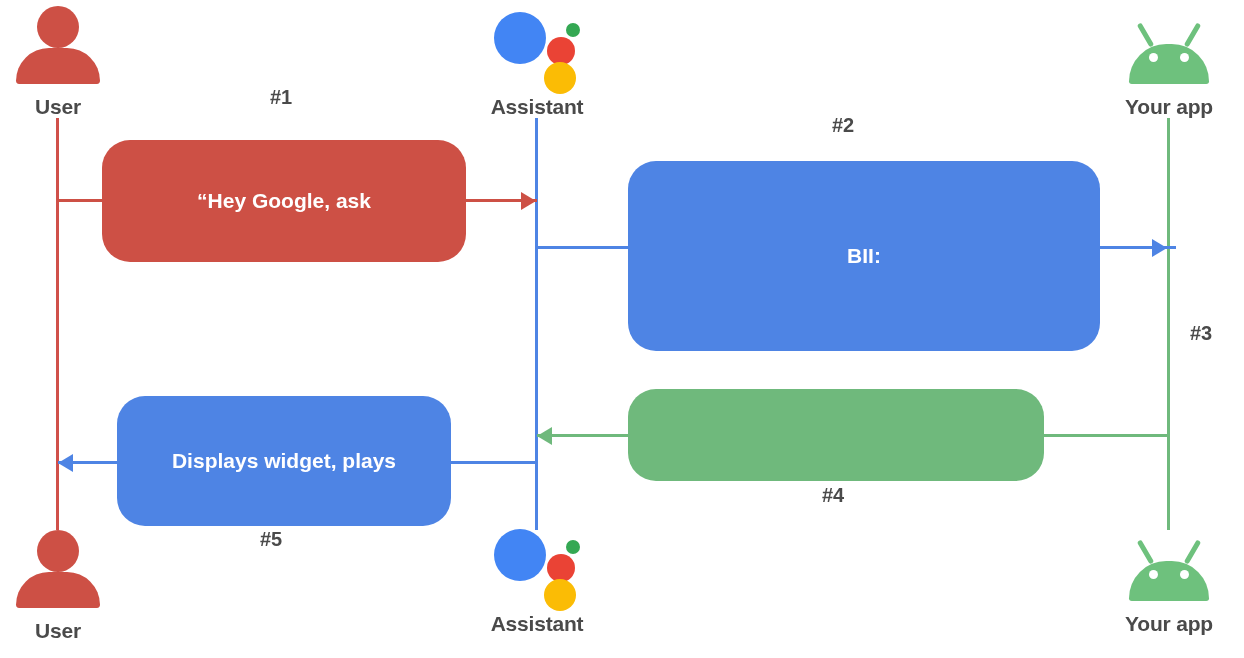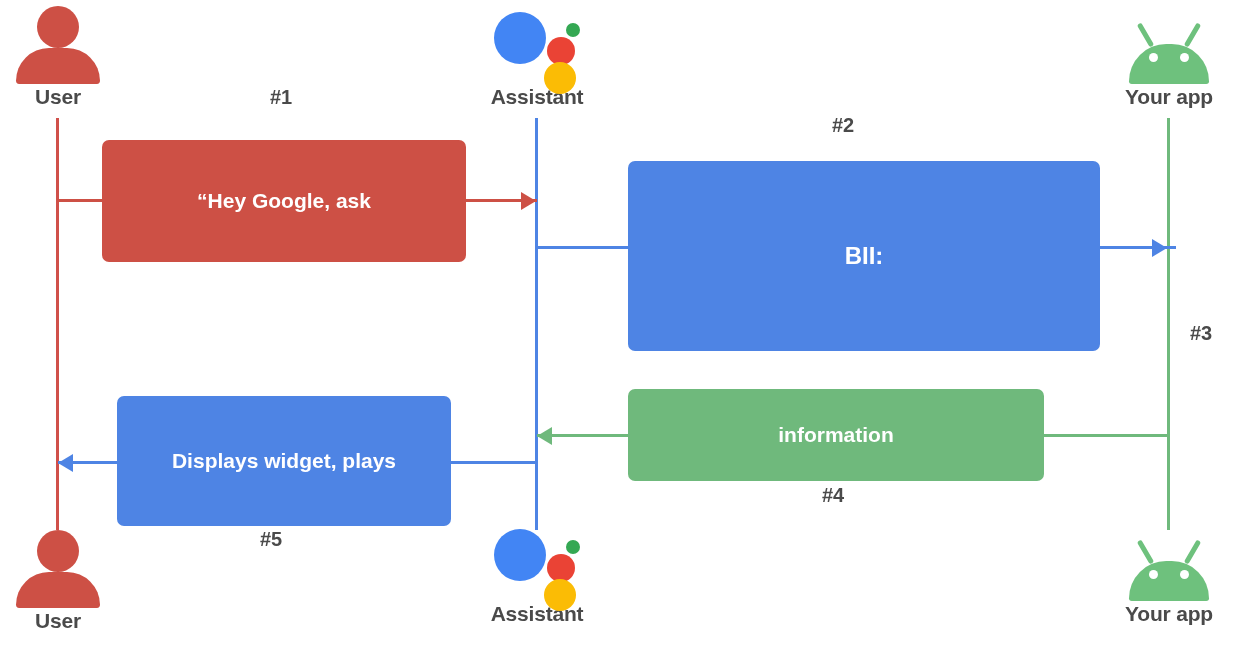--- a/index.html
+++ b/index.html
@@ -32,21 +32,21 @@
   .actor {
     position: absolute;
     text-align: center;
   }
   .actor-caption {
     font-size: 21px;
     font-weight: bold;
     color: #4a4a4a;
     letter-spacing: -0.2px;
     line-height: 1;
-    margin-top: 2px;
+    margin-top: 12px;
     white-space: nowrap;
   }
   .user-icon {
     position: relative;
     width: 84px;
     height: 78px;
     margin: 0 auto;
   }
   .user-icon .head {
     position: absolute;
@@ -113,21 +113,21 @@
     background: #ffffff;
     bottom: 22px;
   }
   .android-icon .eye.left  { left: 26px; }
   .android-icon .eye.right { right: 26px; }
 
   
   .msgbox {
     position: absolute;
     box-sizing: border-box;
-    border-radius: 7px;
+    border-radius: 28px;
     color: #ffffff;
     font-weight: bold;
     text-align: left;
     display: flex;
     align-items: center;
     justify-content: center;
     line-height: 1.28;
     padding: 8px 14px;
   }
   .msgbox.red   { background: #cd5045; }
@@ -207,33 +207,32 @@
   <div class="arrowhead right-blue" style="left:521px; top:192px; border-left-color:#cd5045;"></div>
   <div class="msgbox red" style="left:102px; top:140px; width:364px; height:122px; font-size:21px;">
     <div class="lines">
       <div>“Hey Google, ask</div>
     </div>
   </div>
 
   <div class="steplabel" style="left:832px; top:114px;">#2</div>
   <div class="conn blue" style="left:536px; top:246px; width:640px;"></div>
   <div class="arrowhead right-blue" style="left:1152px; top:239px;"></div>
-  <div class="msgbox blue" style="left:628px; top:161px; width:472px; height:190px; font-size:24px;">
+  <div class="msgbox blue" style="left:628px; top:161px; width:472px; height:190px; font-size:21px;">
     <div class="lines">
       <div>BII:</div>
     </div>
   </div>
 
   <div class="steplabel" style="left:1190px; top:322px;">#3</div>
 
   <div class="conn green" style="left:537px; top:434px; width:632px;"></div>
   <div class="arrowhead left-green" style="left:537px; top:427px;"></div>
   <div class="msgbox green" style="left:628px; top:389px; width:416px; height:92px; font-size:21px;">
     <div class="lines">
-      <div>information</div>
     </div>
   </div>
   <div class="steplabel" style="left:822px; top:484px;">#4</div>
 
   <div class="conn blue" style="left:58px; top:461px; width:480px;"></div>
   <div class="arrowhead left-blue" style="left:58px; top:454px;"></div>
   <div class="msgbox blue" style="left:117px; top:396px; width:334px; height:130px; font-size:21px;">
     <div class="lines">
       <div>Displays widget, plays</div>
     </div>

